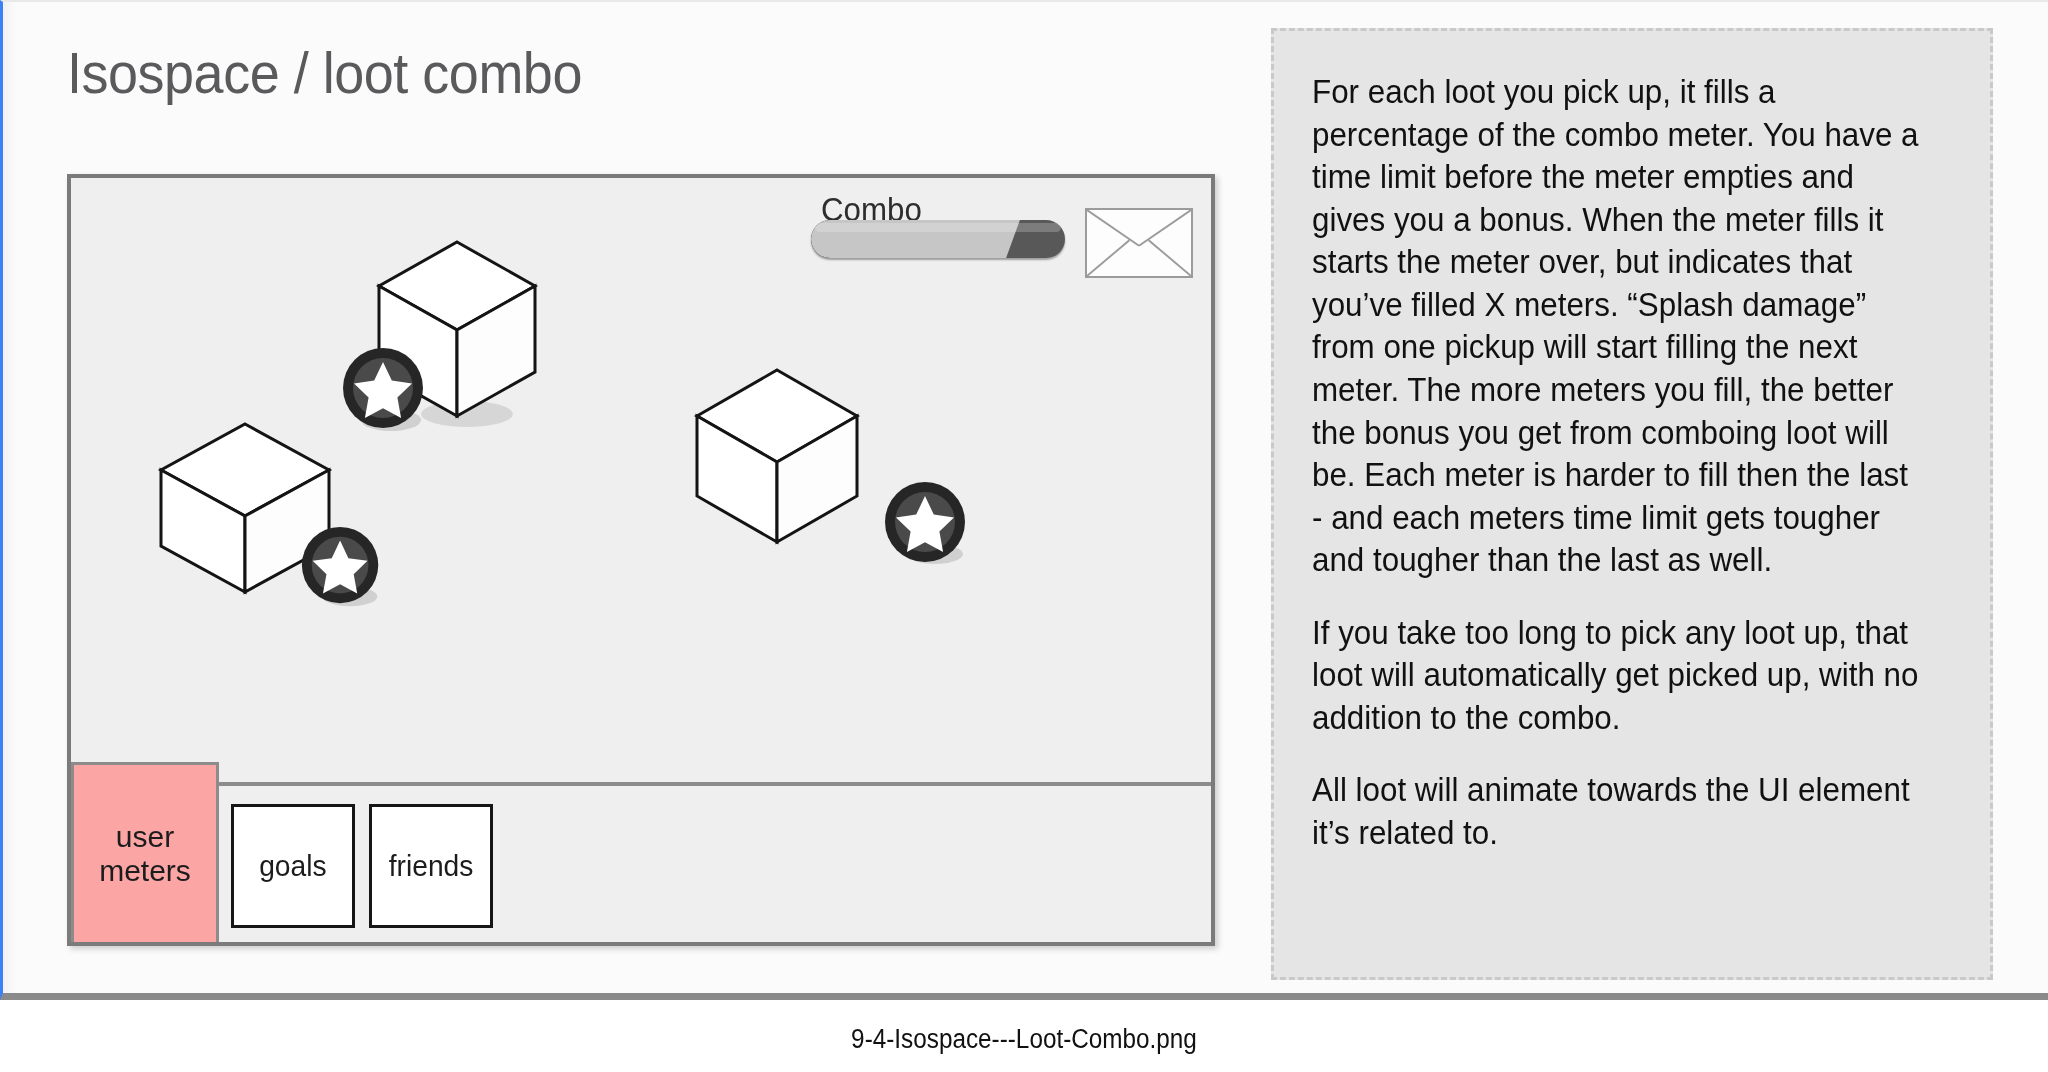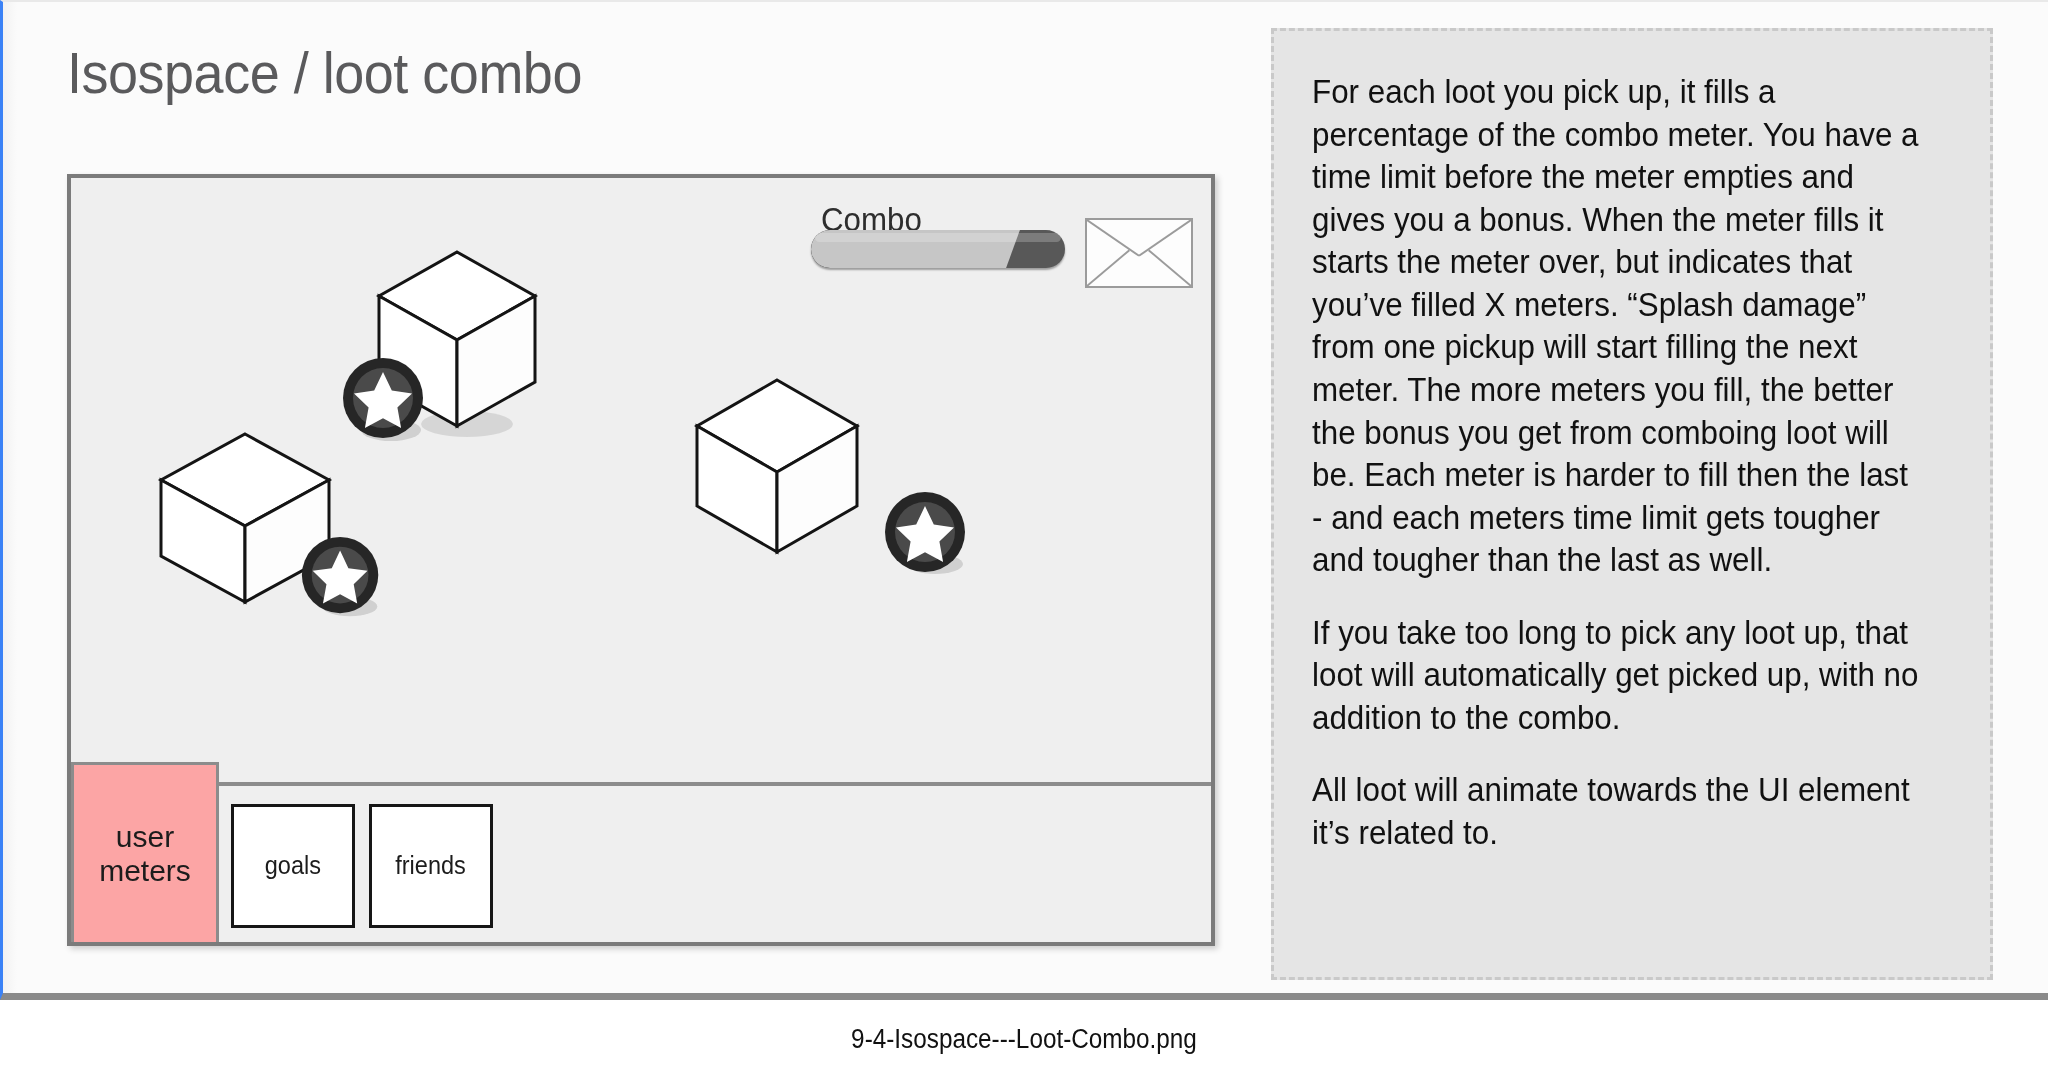--- a/index.html
+++ b/index.html
@@ -60,21 +60,21 @@
     height: 772px;
     background: #efefef;
     border: 4px solid #7b7b7b;
     box-sizing: border-box;
     box-shadow: 3px 3px 6px rgba(0,0,0,0.18);
   }
 
   
   #playfield {
     position: absolute;
-    left: 0; top: 10px; right: 0;
+    left: 0; top: 0; right: 0;
     height: 612px;
     overflow: hidden;
   }
 
   
   #hud {
     position: absolute;
     right: 18px;
     top: 14px;
     display: flex;
@@ -153,21 +153,21 @@
     padding: 0;
   }
   .tab {
     background: #ffffff;
     border: 3px solid #161616;
     box-sizing: border-box;
     display: flex;
     align-items: center;
     justify-content: center;
     text-align: center;
-    font-size: 25px;
+    font-size: 30px;
     color: #1c1c1c;
     line-height: 1.18;
     transform: none;
   }
   .tab span { transform: scaleX(0.94); display:block; }
 
   
   #tab-user-profile {
     position: absolute;
     left: 0px;

